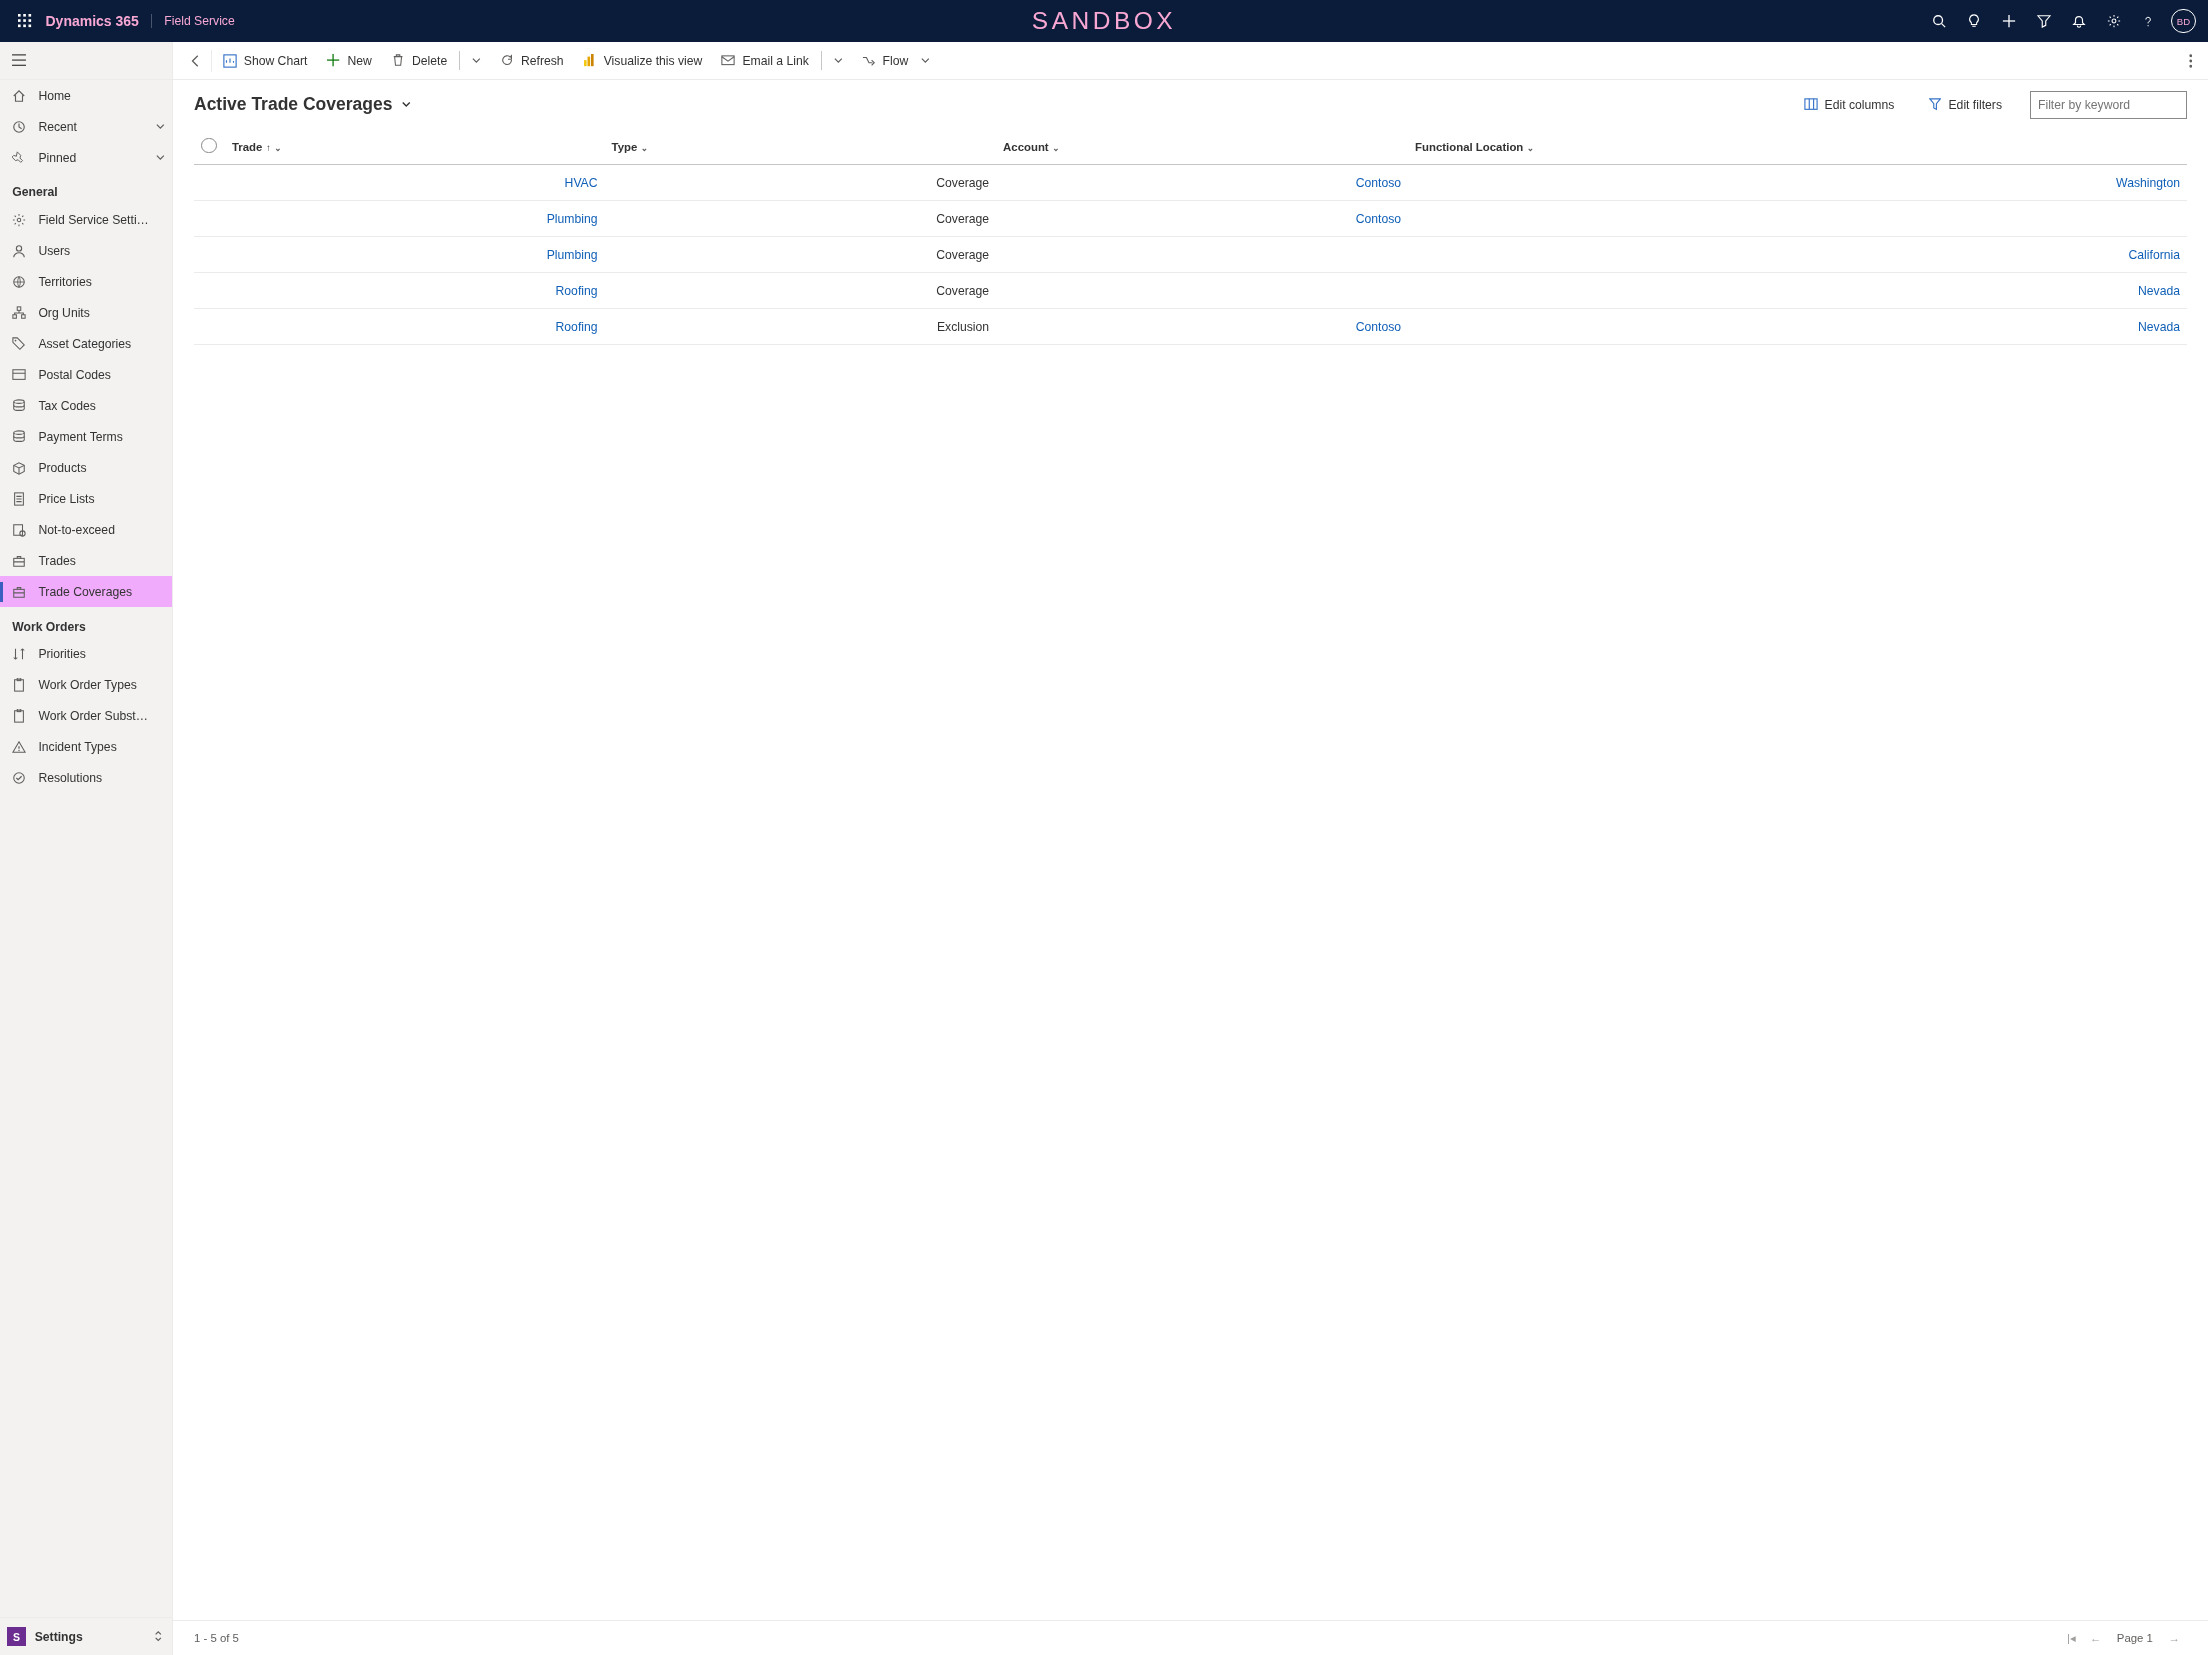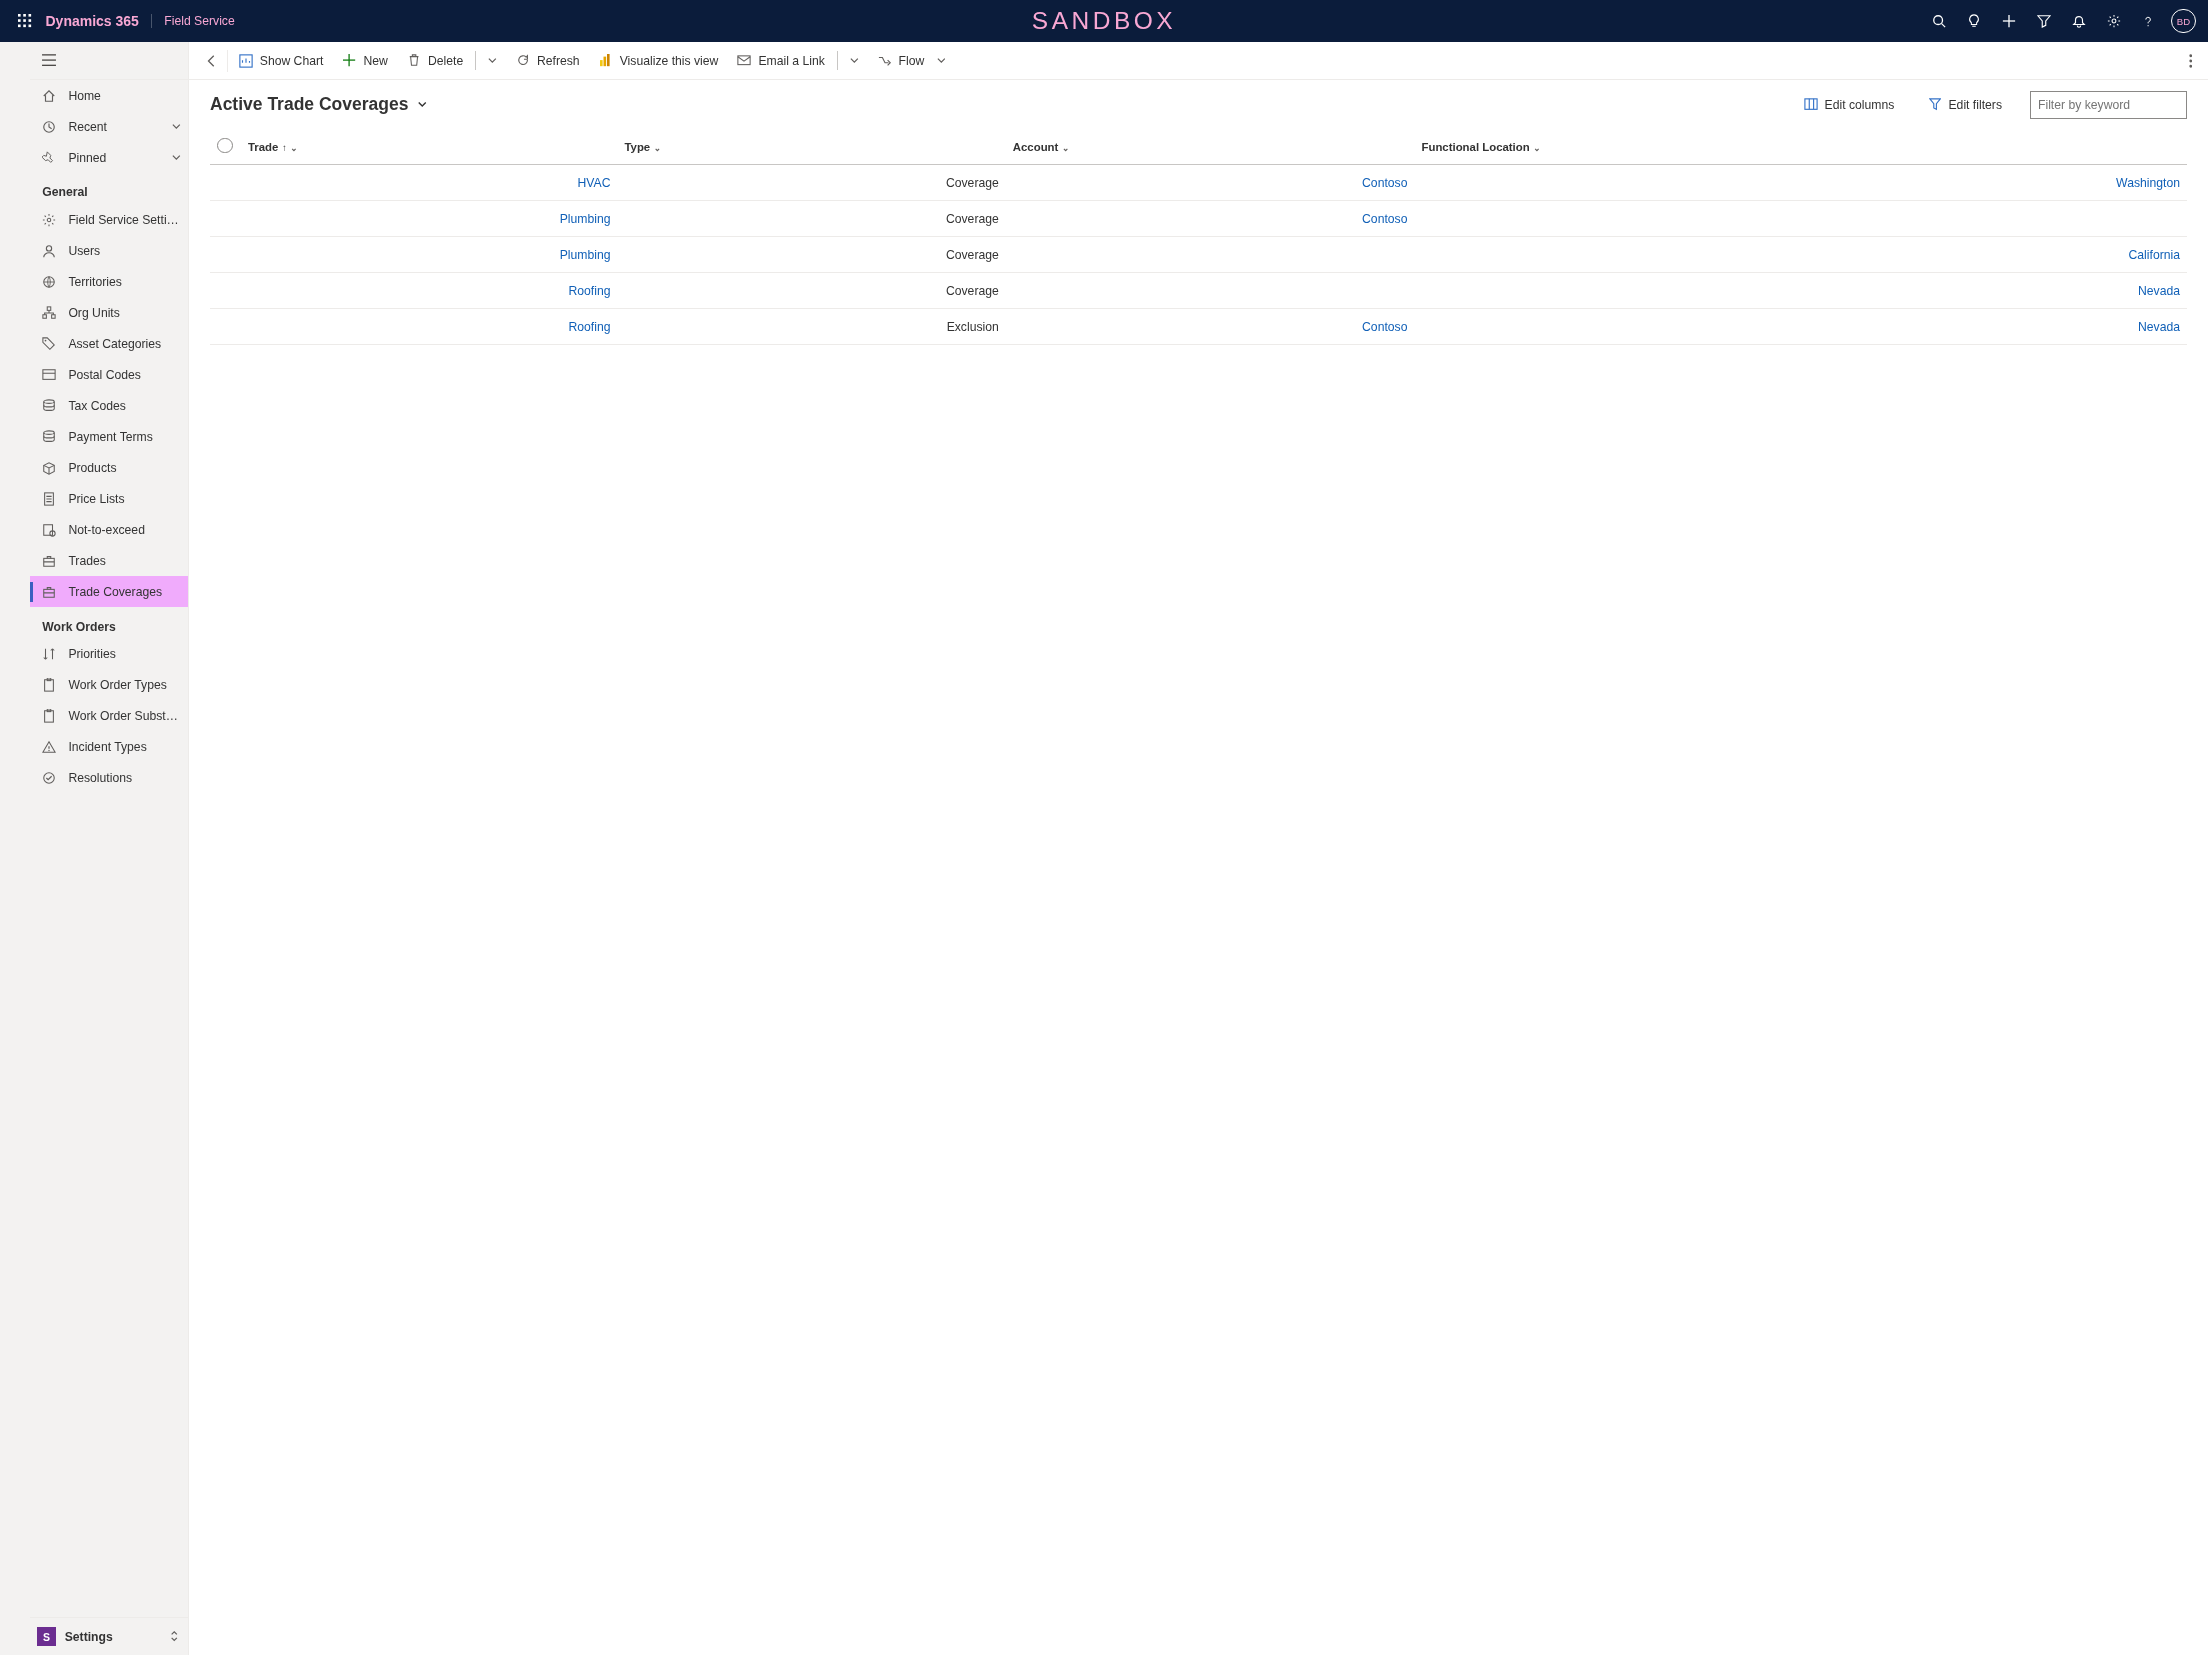--- a/index.html
+++ b/index.html
@@ -12,21 +12,21 @@
 .topnav .brand { font-size: 14px; font-weight: 600; padding: 0 12.2px 0 3.5px; cursor: pointer; }
 .topnav .app { font-size: 12.2px; padding: 0 12.2px; border-left: 0.9px solid rgba(255,255,255,.25); cursor: pointer; }
 .topnav .env { position: absolute; left: 50%; transform: translateX(-50%); font-size: 24.5px; letter-spacing: 3.5px; font-weight: 300; }
 .topnav .actions { margin-left: auto; display: flex; }
 .topnav .avatar { border: 0.9px solid #fff; border-radius: 50%; width: 24.5px; height: 24.5px; font-size: 9.6px; display: flex; align-items: center; justify-content: center; }
 
 
 .body { flex: 1; display: flex; min-height: 0; }
 
 
-.sidebar { width: 189px; background: #f3f2f1; border-right: 0.9px solid #edebe9; display: flex; flex-direction: column; padding-left: 30px; }
+.sidebar { width: 173px; background: #f3f2f1; border-right: 0.9px solid #edebe9; display: flex; flex-direction: column; }
 .sidebar .collapse { height: 38px; display: flex; align-items: center; padding-left: 12.2px; cursor: pointer; border-bottom: 0.9px solid #edebe9; }
 .sidebar .scroll { flex: 1; overflow-y: auto; }
 .sidebar .scroll::-webkit-scrollbar { width: 12.2px; background: #f3f2f1; }
 .sidebar .scroll::-webkit-scrollbar-thumb { background: #c8c6c4; }
 .nav-item { height: 31px; display: flex; align-items: center; padding: 0 7px 0 12.2px; cursor: pointer; gap: 12.2px; white-space: nowrap; overflow: hidden; text-overflow: ellipsis; }
 .nav-item.selected { background: #f0abfc; position: relative; }
 .nav-item.selected::before { content:""; position:absolute; left:0; top:5.2px; bottom:5.2px; width:2.6px; background:#3b5fc0; }
 .nav-item .icn { width: 14px; display:flex; justify-content:center; color:#605e5c; }
 .nav-item .lbl { flex:1; overflow:hidden; text-overflow:ellipsis; }
 .nav-item .chev { color:#605e5c; }
@@ -526,16 +526,24 @@
               <td class="selcell"></td>
               <td><a href="#" class="reclink">Roofing</a></td>
               <td>Exclusion</td>
               <td><a href="#" class="reclink">Contoso</a></td>
               <td><a href="#" class="reclink">Nevada</a></td>
             </tr>
           </tbody>
       </table>
     </div>
 
+    <div class="gridfooter">
+      <span>1 - 5 of 5</span>
+      <div class="spacer"></div>
+      <span class="pgbtn">|◂</span>
+      <span class="pgbtn">←</span>
+      <span style="margin:0 8.7px;">Page 1</span>
+      <span class="pgbtn">→</span>
+    </div>
 
   </div>
 </div>
 
 
 </body></html>

